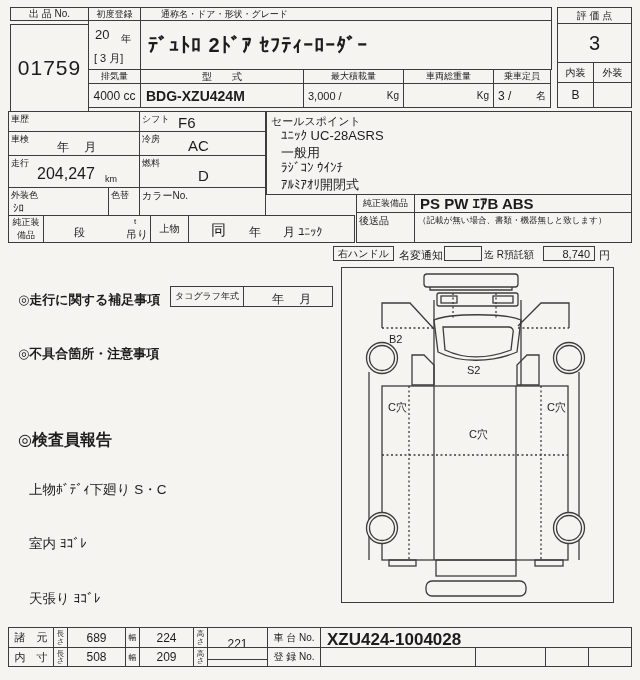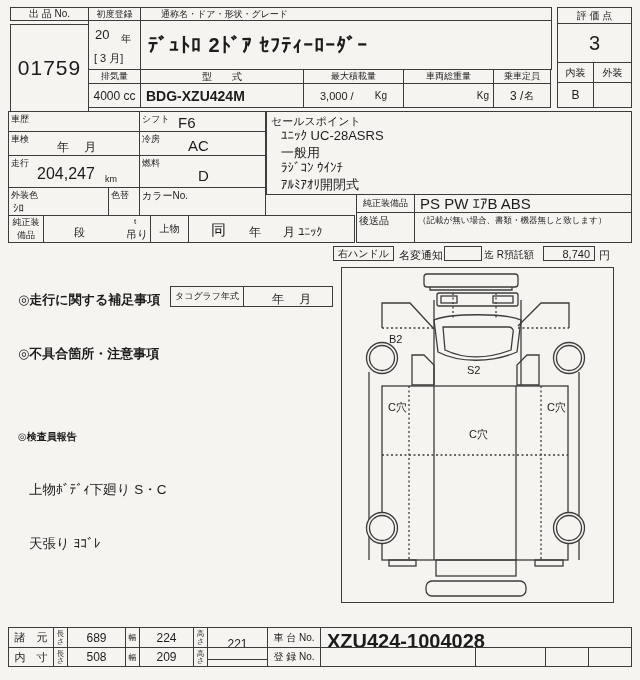--- a/index.html
+++ b/index.html
@@ -8,21 +8,21 @@
     background:#f5f4f1;color:#1c1c1c;
     font-family:"Liberation Sans","DejaVu Sans",sans-serif;
   }
   .bx{position:absolute;border:1px solid #3c3c3c;box-sizing:border-box;background:transparent}
   .tx{position:absolute;white-space:pre}
   .ct{display:flex;align-items:center;justify-content:center;text-align:center}
   .lb{font-size:9px}
   .lb10{font-size:10px}
   .corner{position:absolute;top:1px;left:2px;font-size:9px;white-space:pre}
   .big{font-size:20px;font-weight:600;letter-spacing:1px}
-  .between{display:flex;align-items:center;justify-content:space-between;padding:0 16px}
+  .between{display:flex;align-items:center;justify-content:space-between;padding:0 4px}
   .vlabel{font-size:7.5px;line-height:7.5px;word-break:break-all;text-align:center;display:flex;align-items:center;justify-content:center}
   .divider{position:absolute;width:1px;background:#3c3c3c}
   .item{height:18.4px;font-size:13.5px;white-space:pre}
   svg text{font-family:"Liberation Sans","DejaVu Sans",sans-serif}
 </style>
 </head>
 <body>
 
 <div class="bx ct lb10" style="left:10px;top:7px;width:79px;height:14px">出 品 No.</div>
 <div class="bx ct" style="left:10px;top:24px;width:79px;height:88px;font-size:21px;letter-spacing:1px">01759</div>
@@ -124,21 +124,21 @@
 <div class="bx" style="left:266px;top:111px;width:366px;height:84px">
   <div class="tx" style="left:4px;top:2px;font-size:11px">セールスポイント</div>
   <div class="tx" style="left:14px;top:16px;font-size:13px;line-height:16px">ﾕﾆｯｸ UC-28ASRS</div>
   <div class="tx" style="left:14px;top:32px;font-size:13px">一般用</div>
   <div class="tx" style="left:14px;top:48px;font-size:13px">ﾗｼﾞｺﾝ ｳｲﾝﾁ</div>
   <div class="tx" style="left:14px;top:64px;font-size:13px">ｱﾙﾐｱｵﾘ開閉式</div>
 </div>
 
 <div class="bx ct lb" style="left:356px;top:194px;width:59px;height:19px">純正装備品</div>
 <div class="bx" style="left:414px;top:194px;width:218px;height:19px">
-  <div class="tx" style="left:5px;top:0px;font-size:15px;font-weight:400">PS PW ｴｱB ABS</div>
+  <div class="tx" style="left:5px;top:0px;font-size:15px;font-weight:700">PS PW ｴｱB ABS</div>
 </div>
 <div class="bx" style="left:356px;top:212px;width:59px;height:31px">
   <span class="corner" style="font-size:10px">後送品</span>
 </div>
 <div class="bx" style="left:414px;top:212px;width:218px;height:31px">
   <div class="tx" style="left:3px;top:2px;font-size:8.5px">（記載が無い場合、書類・機器無しと致します）</div>
 </div>
 
 <div class="bx ct" style="left:333px;top:246px;width:61px;height:15px;font-size:10px">右ハンドル</div>
 <div class="tx" style="left:399px;top:248px;font-size:11px">名変通知</div>
@@ -150,23 +150,24 @@
 <div class="tx" style="left:599px;top:248px;font-size:11px">円</div>
 
 <div class="tx" style="left:18px;top:291px;font-size:13px;font-weight:600">◎走行に関する補足事項</div>
 <div class="bx ct" style="left:170px;top:286px;width:74px;height:21px;font-size:9px">タコグラフ年式</div>
 <div class="bx" style="left:243px;top:286px;width:90px;height:21px">
   <div class="tx" style="left:28px;top:4px;font-size:12px">年　 月</div>
 </div>
 
 <div class="tx" style="left:18px;top:345px;font-size:13px;font-weight:600">◎不具合箇所・注意事項</div>
 
-<div class="tx" style="left:18px;top:430px;font-size:10px;font-weight:600">◎検査員報告</div>
+<div class="tx" style="left:18px;top:430px;font-size:16px;font-weight:600">◎検査員報告</div>
 <div class="tx" style="left:29px;top:445px">
   <div class="item">上物ﾎﾞﾃﾞｨ下廻り S・C</div>
+  <div class="item">室内 ﾖｺﾞﾚ</div>
   <div class="item">天張り ﾖｺﾞﾚ</div>
   
   
   
   
 </div>
 
 <div class="bx" style="left:341px;top:267px;width:273px;height:336px">
   <svg width="271" height="334" viewBox="0 0 271 334">
     <g fill="none" stroke="#3c3c3c" stroke-width="1.3">
@@ -233,21 +234,21 @@
 
 <div class="bx ct" style="left:8px;top:627px;width:46px;height:21px;font-size:11px">諸　元</div>
 <div class="bx vlabel" style="left:53px;top:627px;width:15px;height:21px">長さ</div>
 <div class="bx ct" style="left:67px;top:627px;width:59px;height:21px;font-size:12px">689</div>
 <div class="bx ct" style="left:125px;top:627px;width:15px;height:21px;font-size:8px">幅</div>
 <div class="bx ct" style="left:139px;top:627px;width:55px;height:21px;font-size:12px">224</div>
 <div class="bx vlabel" style="left:193px;top:627px;width:15px;height:21px">高さ</div>
 <div class="bx ct" style="left:207px;top:627px;width:61px;height:33px;font-size:12px">221</div>
 <div class="bx ct" style="left:267px;top:627px;width:54px;height:21px;font-size:10px">車 台 No.</div>
 <div class="bx" style="left:320px;top:627px;width:312px;height:21px">
-  <div class="tx" style="left:6px;top:2px;font-size:20px;font-weight:600">XZU424-1004028</div>
+  <div class="tx" style="left:6px;top:2px;font-size:17px;font-weight:600">XZU424-1004028</div>
 </div>
 
 <div class="bx ct" style="left:8px;top:647px;width:46px;height:20px;font-size:11px">内　寸</div>
 <div class="bx vlabel" style="left:53px;top:647px;width:15px;height:20px">長さ</div>
 <div class="bx ct" style="left:67px;top:647px;width:59px;height:20px;font-size:12px">508</div>
 <div class="bx ct" style="left:125px;top:647px;width:15px;height:20px;font-size:8px">幅</div>
 <div class="bx ct" style="left:139px;top:647px;width:55px;height:20px;font-size:12px">209</div>
 <div class="bx vlabel" style="left:193px;top:647px;width:15px;height:20px">高さ</div>
 <div class="bx ct" style="left:207px;top:647px;width:61px;height:20px;font-size:12px"></div>
 <div class="bx ct" style="left:267px;top:647px;width:54px;height:20px;font-size:10px">登 録 No.</div>

